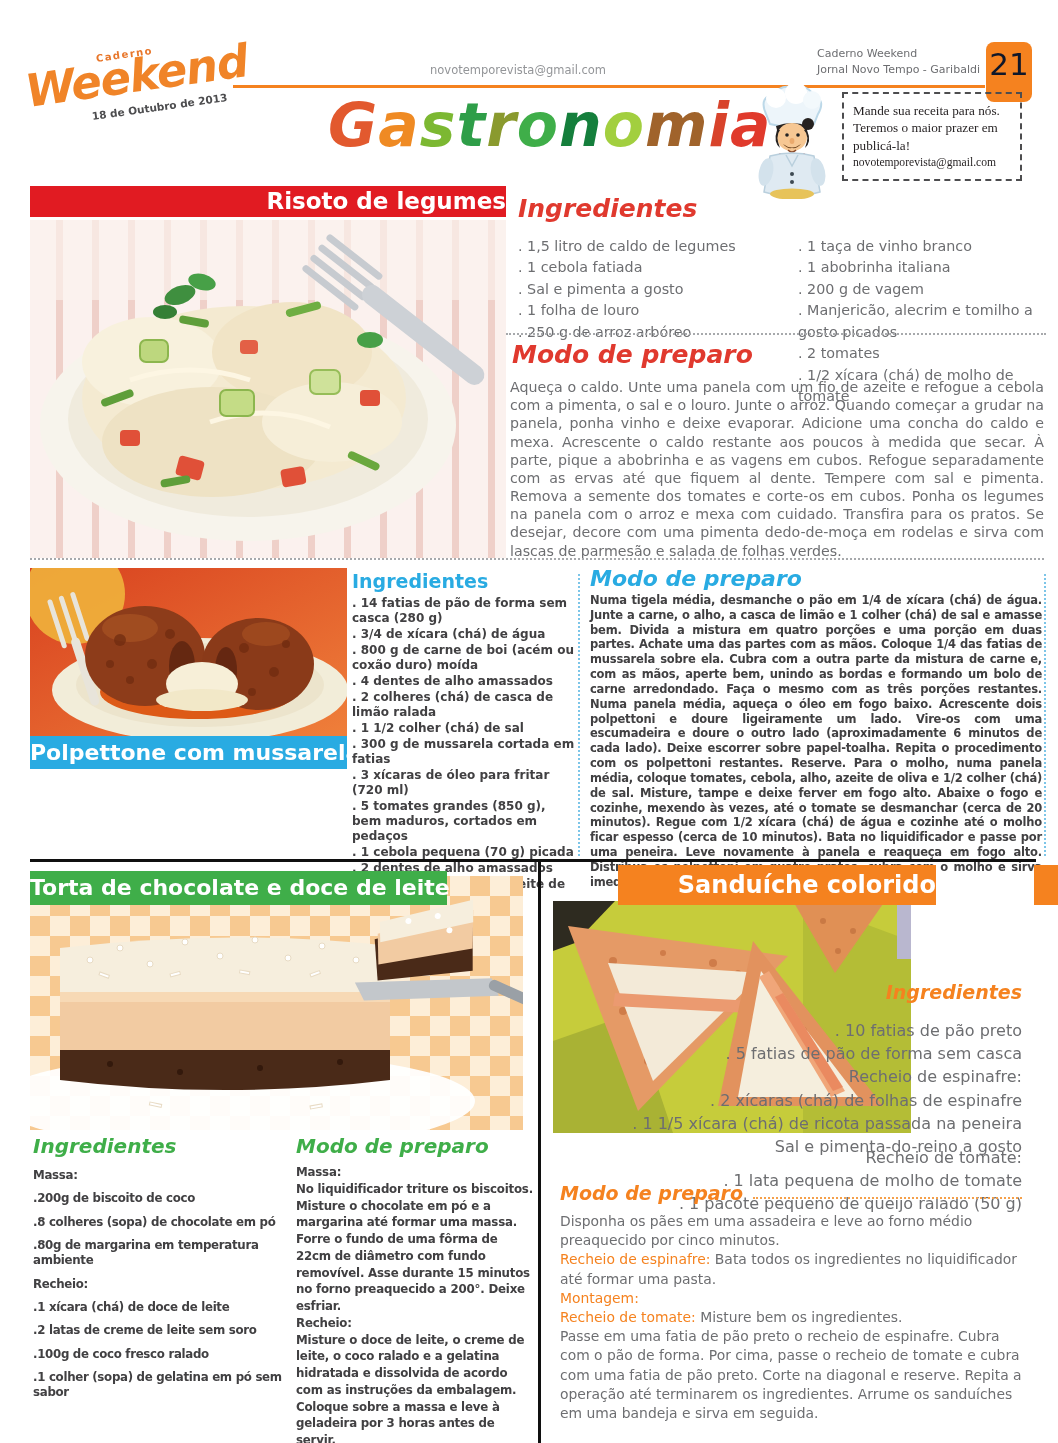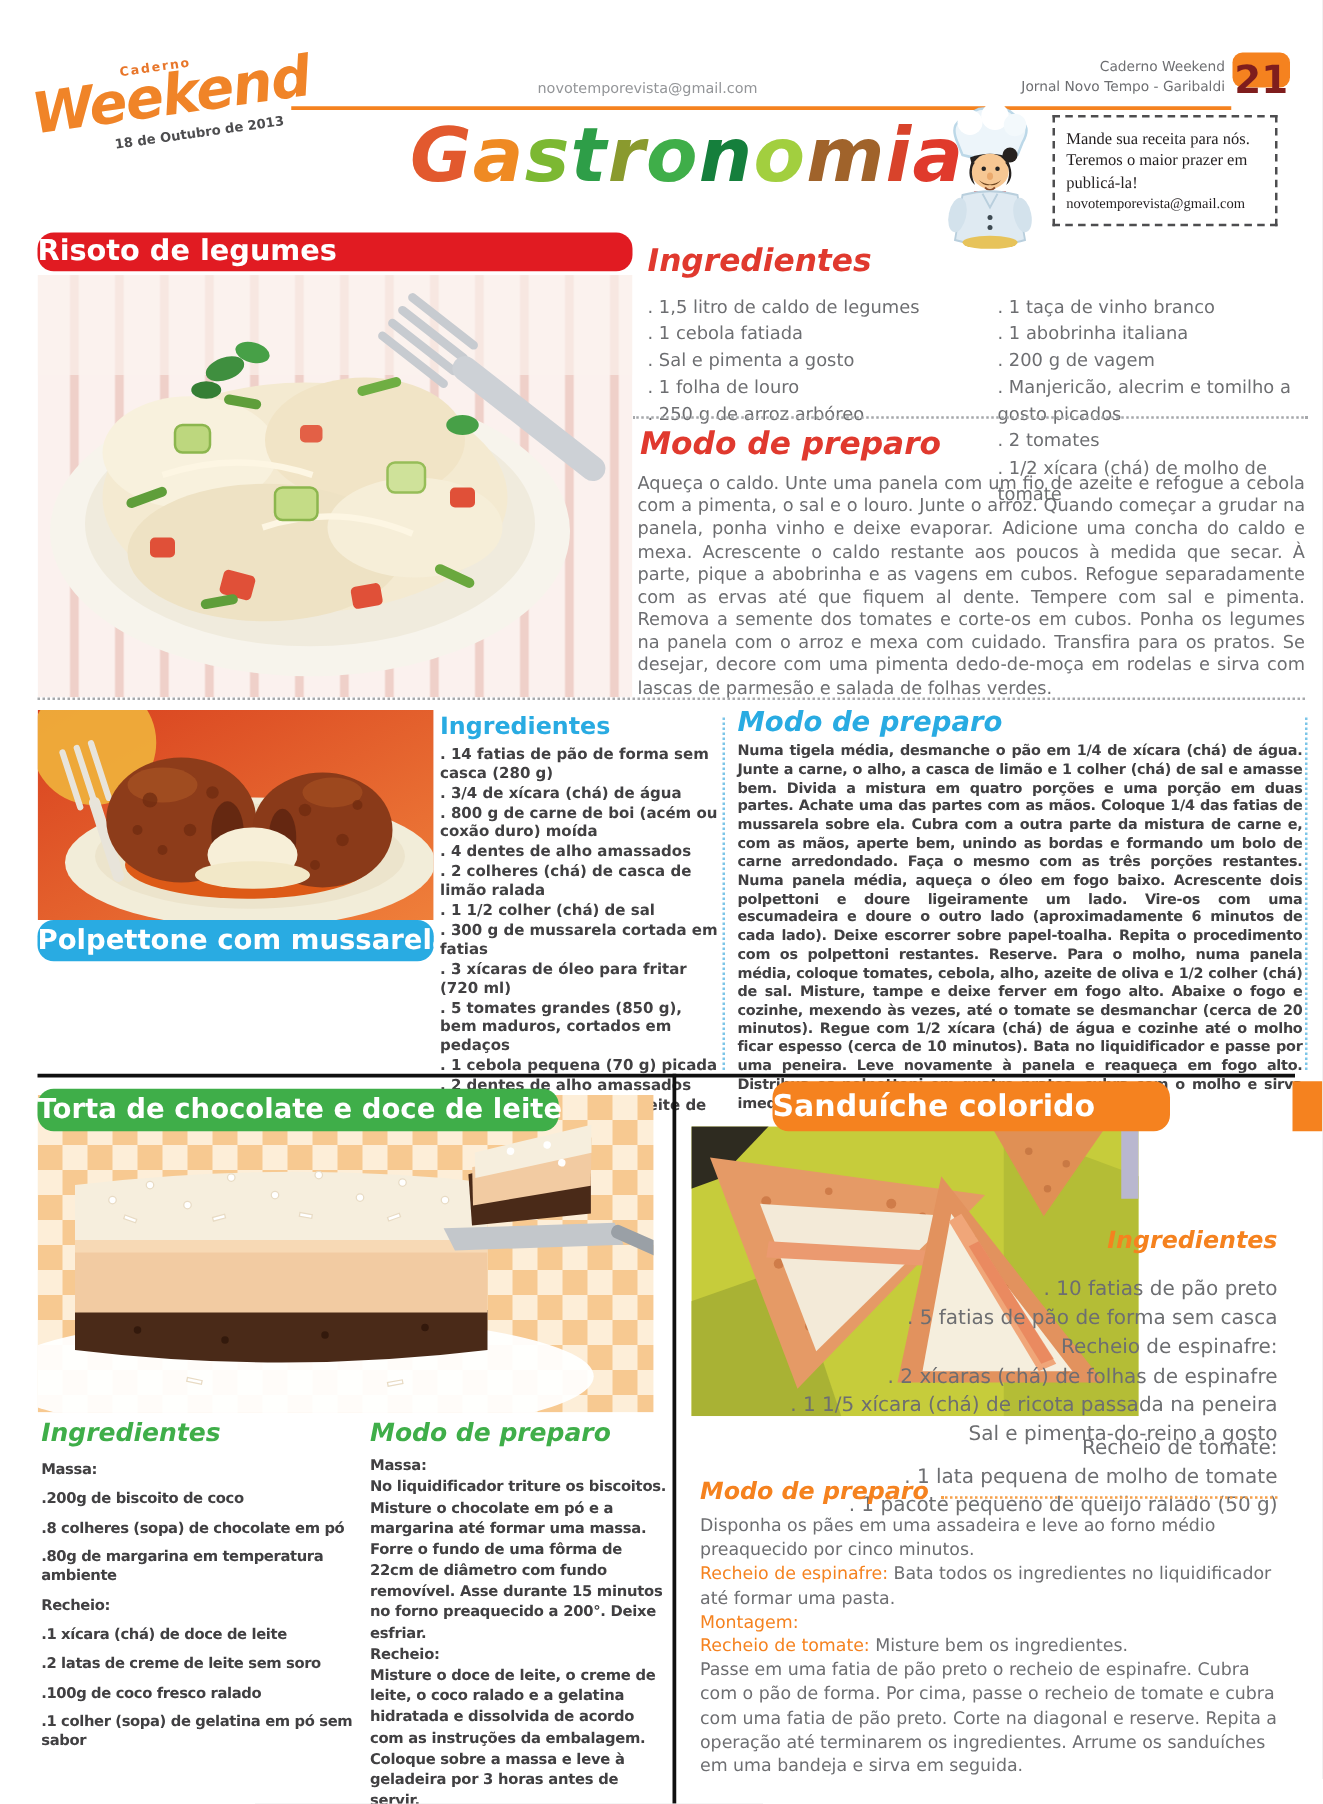--- a/index.html
+++ b/index.html
@@ -7,31 +7,31 @@
         font-family:"DejaVu Sans",sans-serif;margin:0 auto;}
   .abs{position:absolute;}
 
   
   .logo{left:26px;top:40px;transform:rotate(-8deg);width:215px;height:90px;}
   .logo-caderno{position:absolute;left:74px;top:8px;font-size:10px;font-weight:bold;color:#e8762a;letter-spacing:1.5px;}
   .logo-weekend{position:absolute;left:0;top:10px;font-size:45px;font-weight:bold;font-style:italic;color:#f08428;letter-spacing:-1px;}
   .logo-date{position:absolute;left:62px;top:64px;font-size:10.5px;font-weight:bold;color:#4d4d4f;}
   .header-rule{left:233px;top:85px;width:752px;height:3px;background:#f5821f;}
   .header-email{left:430px;top:63px;font-size:11.5px;color:#939598;}
-  .header-right{right:78px;top:46px;text-align:right;font-size:11px;color:#6d6e71;line-height:1.45;}
-  .page-num{left:986px;top:42px;width:46px;height:28px;background:#f5821f;border-radius:8px;
-            color:#7f1d1d;font-size:31px;font-weight:bold;text-align:center;line-height:44px;}
+  .header-right{right:78px;top:46px;text-align:left;font-size:11px;color:#6d6e71;line-height:1.45;}
+  .page-num{left:986px;top:42px;width:46px;height:60px;background:#f5821f;border-radius:8px;
+            color:#0f172a;font-size:31px;font-weight:normal;text-align:center;line-height:44px;}
   .title{left:328px;top:90px;width:410px;font-size:60px;font-weight:bold;font-style:italic;
          font-family:"DejaVu Sans",cursive,sans-serif;letter-spacing:1px;white-space:nowrap;}
   .submit-box{left:842px;top:92px;width:158px;border:2px dashed #4d4d4f;padding:8px 9px;
               font-family:"Liberation Serif",serif;font-size:13.2px;color:#231f20;line-height:1.32;}
   .submit-email{font-size:11.6px;margin-top:1px;}
 
   
-  .banner{color:#fff;font-weight:bold;text-align:left;white-space:nowrap;border-radius:13px;}
+  .banner{color:#fff;font-weight:bold;text-align:right;white-space:nowrap;}
   .banner-risoto{left:30px;top:186px;width:476px;height:31px;background:#e11b22;font-size:23px;line-height:31px;}
   .banner-polp{left:30px;top:736px;width:317px;height:33px;background:#29abe2;font-size:22px;line-height:33px;}
   .banner-torta{left:30px;top:871px;width:417px;height:34px;background:#3fae49;font-size:22px;line-height:34px;z-index:3;}
   .banner-sand{left:618px;top:865px;width:318px;height:40px;background:#f5821f;font-size:24px;line-height:40px;z-index:3;}
   .banner-sand-strip{left:1034px;top:865px;width:24px;height:40px;background:#f5821f;z-index:3;}
   .h-script{font-style:italic;font-weight:bold;font-family:"DejaVu Sans",cursive,sans-serif;}
   .h-red{color:#e0392e;}.h-blue{color:#29abe2;}.h-green{color:#3fae49;}.h-orange{color:#f5821f;}
 
   
   .risoto-ing-head{left:518px;top:194px;font-size:25px;}

